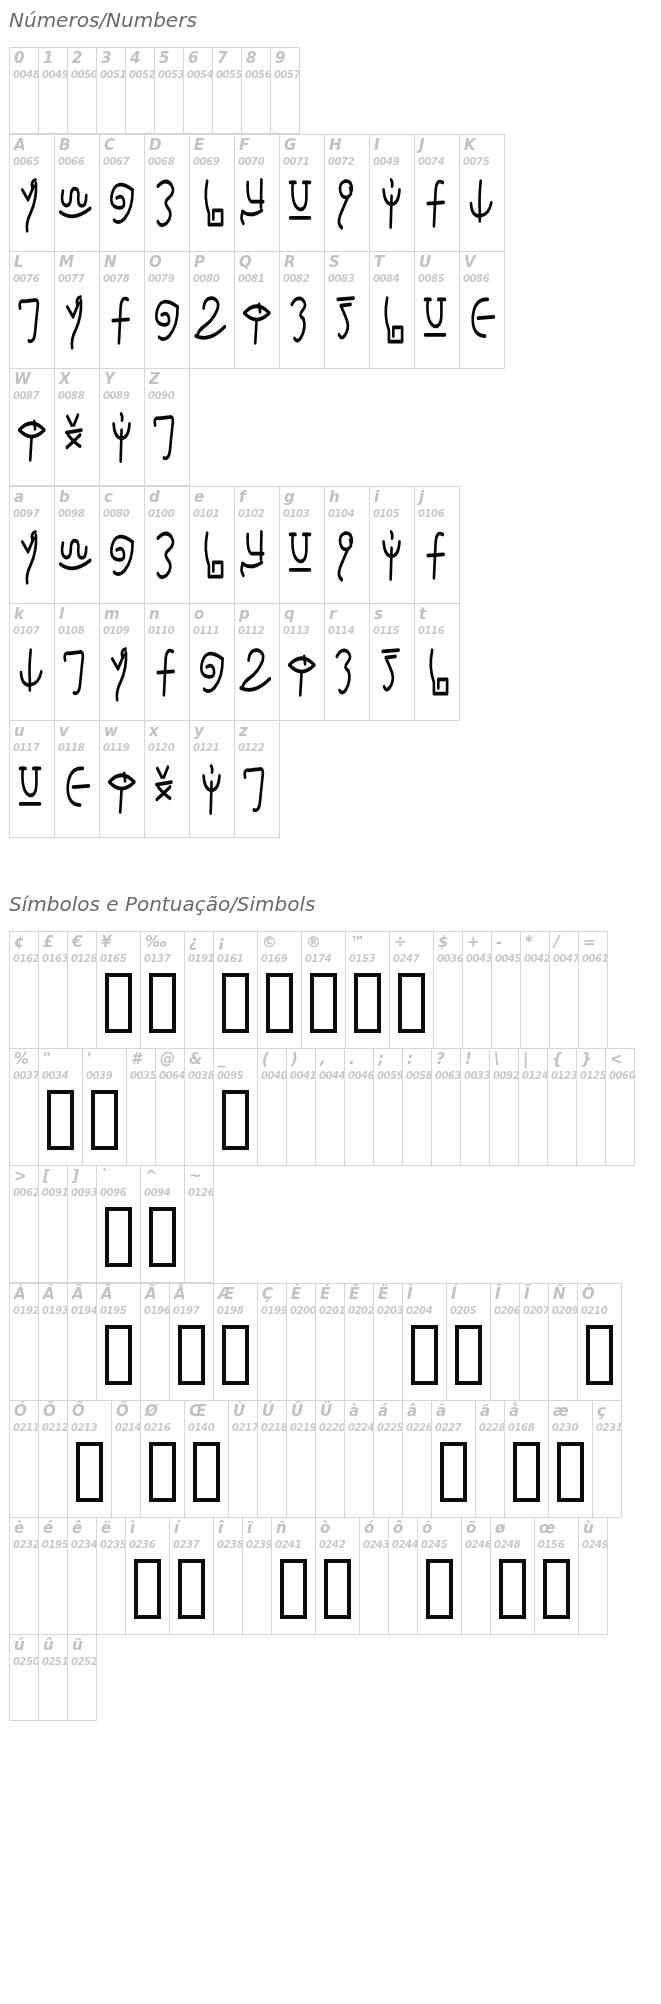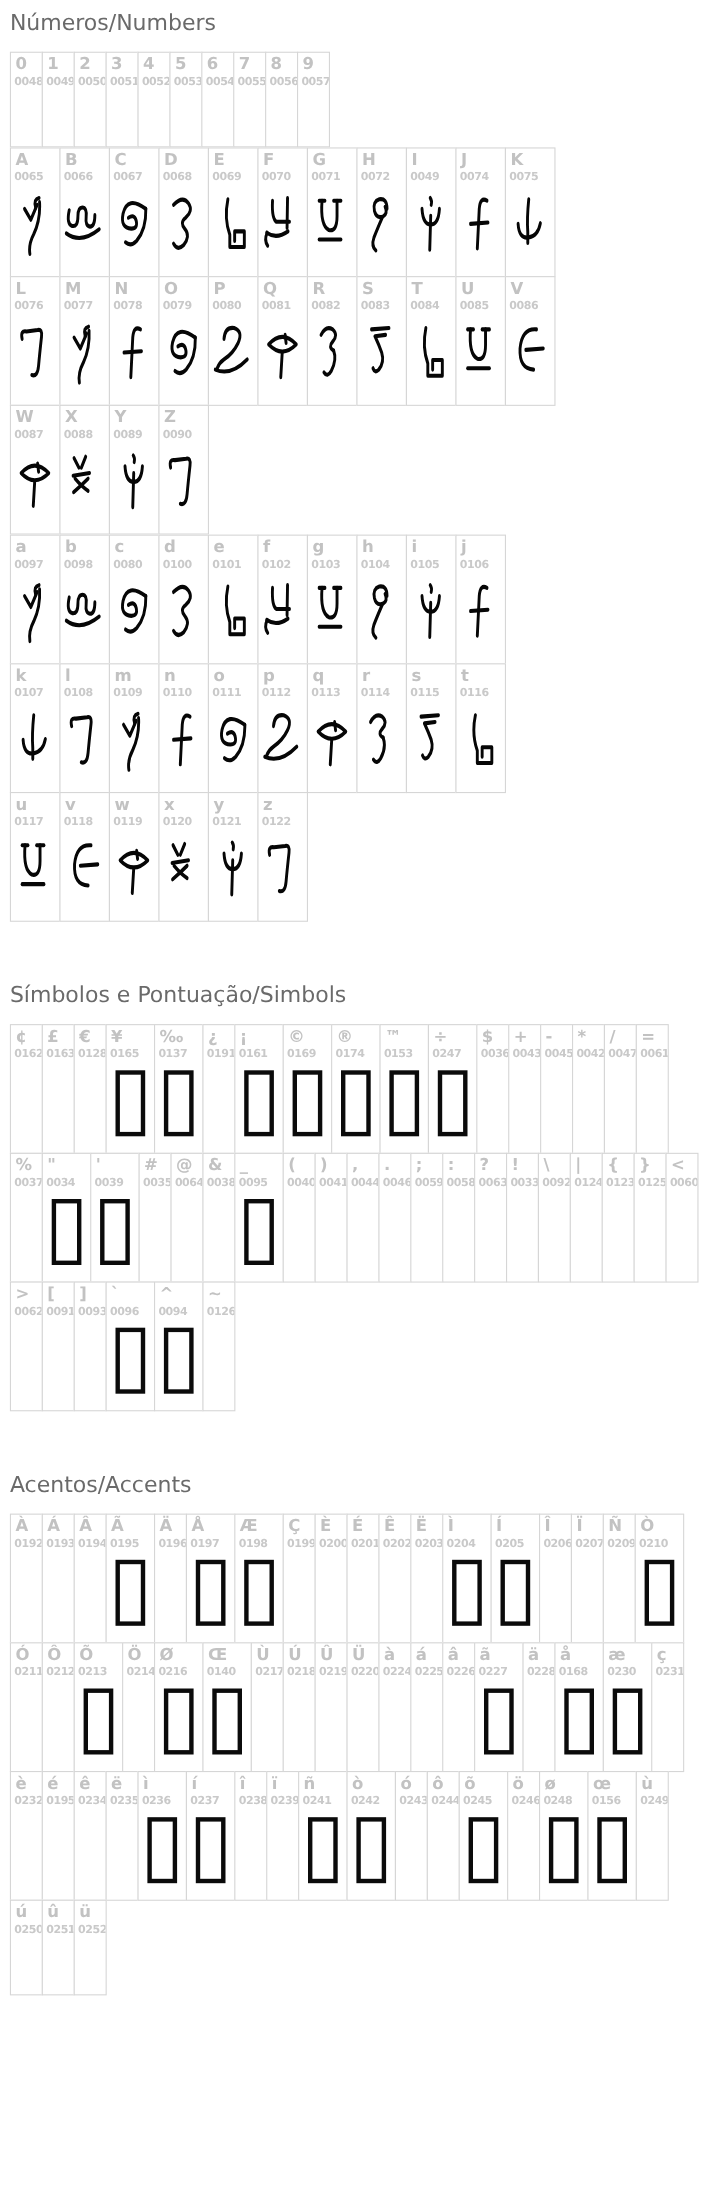--- a/index.html
+++ b/index.html
@@ -1,17 +1,17 @@
 <!DOCTYPE html>
 <html><head>
 <meta charset="utf-8">
 <style>
   html,body{margin:0;padding:0;background:#ffffff;}
   body{width:661px;height:2004px;overflow:hidden;font-family:"DejaVu Sans","Liberation Sans",sans-serif;}
-  .wrap{padding:2px 0 0 9px;}
+  .wrap{padding:2px 0 0 9px;font-style:italic;}
   .section-title{font-size:20px;color:#6a6a6a;margin:54px 0 15px 0;font-weight:400;}
   .section:first-child .section-title{margin-top:6px;}
   .grid{display:inline-block;vertical-align:top;}
   .grid-row{display:flex;}
   .grid-row + .grid-row{margin-top:-1px;}
   .cell{border:1px solid #d6d6d6;margin-right:-1px;box-sizing:border-box;background:#fff;
         display:flex;flex-direction:column;flex:0 0 auto;}
   .w-glyph{width:46px;}
   .w-box{width:45px;}
   .w-empty{width:30px;}
@@ -975,21 +975,20 @@
 
   <div class="cell w-empty">
     <div class="ch">~</div>
     <div class="code">0126</div>
     <div class="glyphzone"></div>
   </div>
 </div></div>
   </div>
 
   <div class="section">
-    <div class="section-title">Acentos/Accents</div>
     <div class="grid"><div class="grid-row">
   <div class="cell w-empty">
     <div class="ch">À</div>
     <div class="code">0192</div>
     <div class="glyphzone"></div>
   </div>
 
   <div class="cell w-empty">
     <div class="ch">Á</div>
     <div class="code">0193</div>

